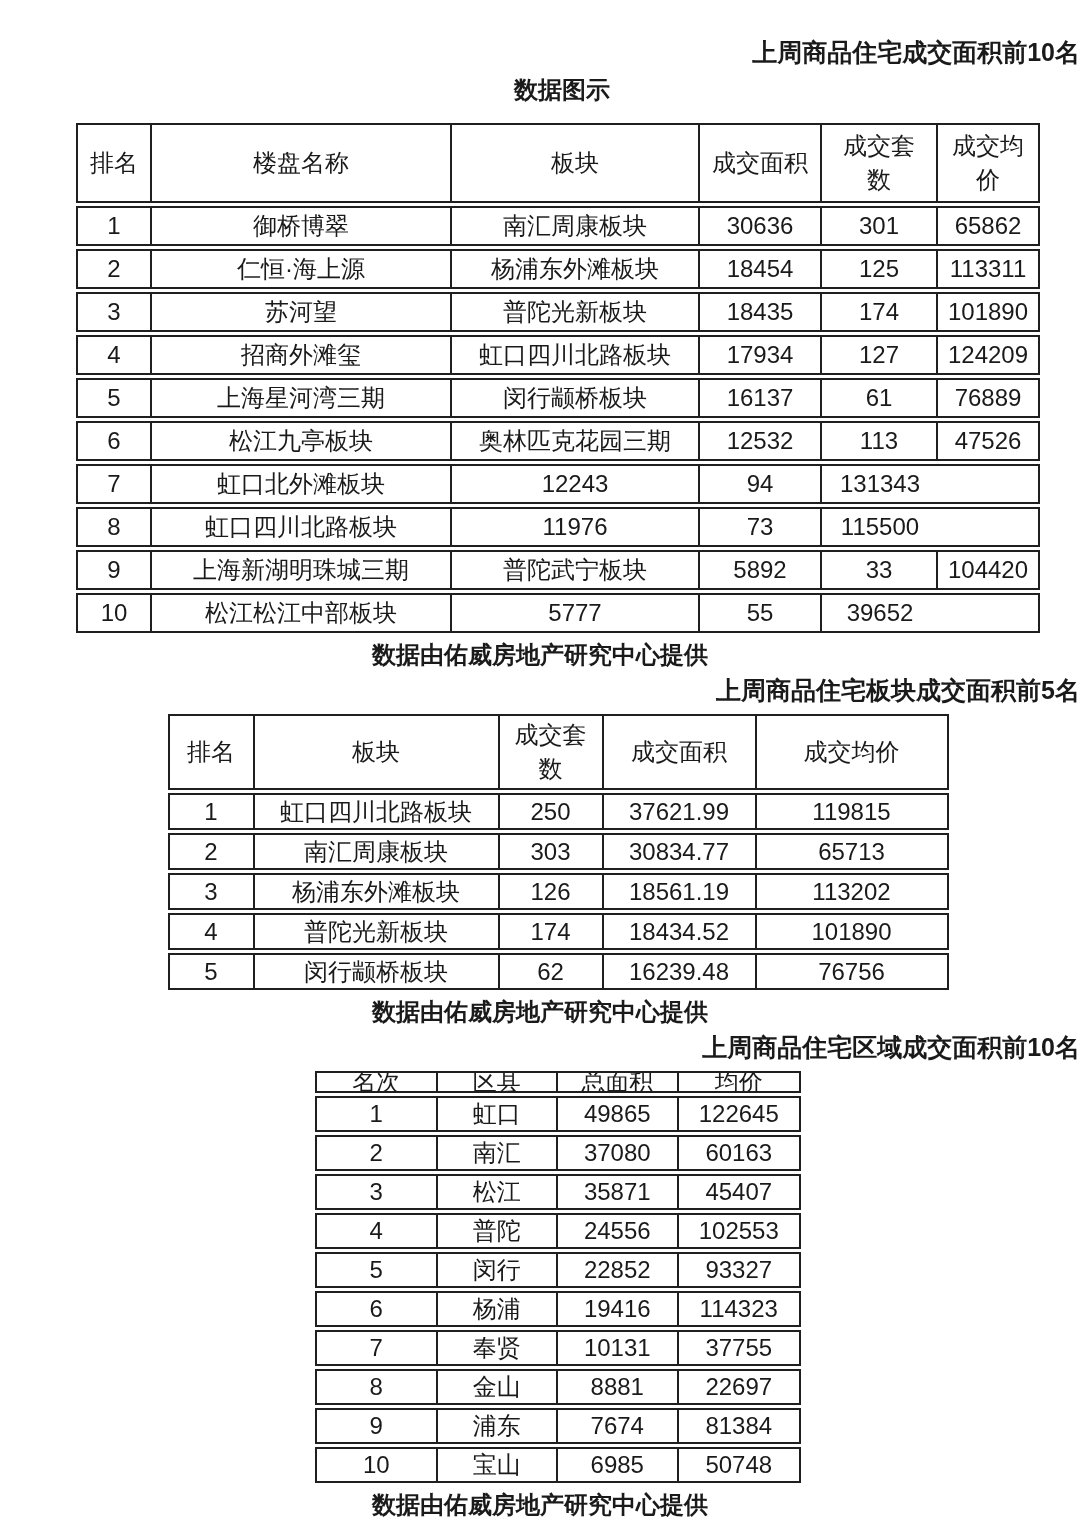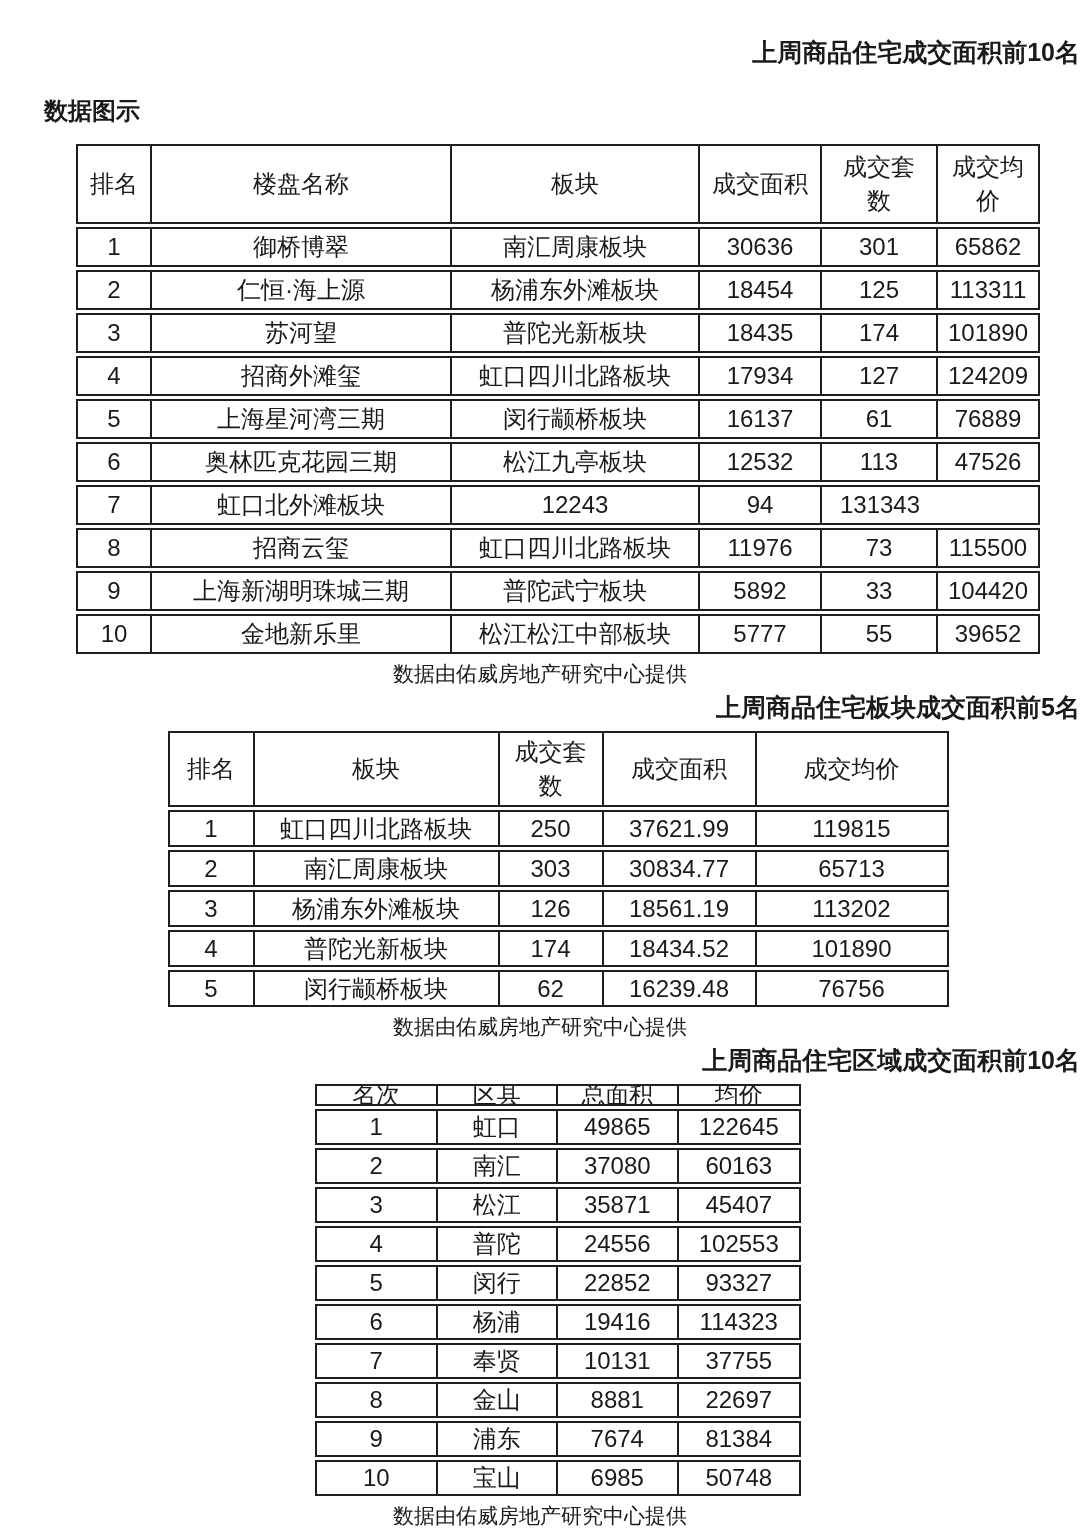--- a/index.html
+++ b/index.html
@@ -19,29 +19,30 @@
     overflow: hidden;
     padding-top: 36px;
   }
   .title {
     text-align: right;
     font-size: 25px;
     font-weight: 700;
     line-height: 1.35;
   }
   .sub-label {
-    margin: 25px 0 0 44px;
+    margin: 4px 0 0 44px;
     font-size: 24px;
     font-weight: 700;
     line-height: 1.3;
+    text-align: center;
   }
   .source-note {
     text-align: center;
-    font-size: 21px;
-    font-weight: 400;
+    font-size: 24px;
+    font-weight: 700;
     line-height: 1.3;
     margin-top: 6px;
   }
   .title-2 { margin-top: 4px; }
   .table { margin-left: auto; margin-right: auto; padding-left: 36px; }
   .t1 { width: 1000px; margin-top: 18px; }
   .t2 { width: 817px; margin-top: 6px; }
   .t3 { width: 522px; margin-top: 6px; }
   .trow {
     display: grid;
@@ -132,52 +133,50 @@
       <div class="trow drow">
         <div class="tcell">5</div>
         <div class="tcell">上海星河湾三期</div>
         <div class="tcell">闵行颛桥板块</div>
         <div class="tcell">16137</div>
         <div class="tcell">61</div>
         <div class="tcell">76889</div>
       </div>
       <div class="trow drow">
         <div class="tcell">6</div>
+        <div class="tcell">松江九亭板块</div>
         <div class="tcell">奥林匹克花园三期</div>
-        <div class="tcell">松江九亭板块</div>
         <div class="tcell">12532</div>
         <div class="tcell">113</div>
         <div class="tcell">47526</div>
       </div>
       <div class="trow drow">
         <div class="tcell">7</div>
         <div class="tcell">虹口北外滩板块</div>
         <div class="tcell">12243</div>
         <div class="tcell">94</div>
         <div class="tcell">131343</div>
       </div>
       <div class="trow drow">
         <div class="tcell">8</div>
-        <div class="tcell">招商云玺</div>
         <div class="tcell">虹口四川北路板块</div>
         <div class="tcell">11976</div>
         <div class="tcell">73</div>
         <div class="tcell">115500</div>
       </div>
       <div class="trow drow">
         <div class="tcell">9</div>
         <div class="tcell">上海新湖明珠城三期</div>
         <div class="tcell">普陀武宁板块</div>
         <div class="tcell">5892</div>
         <div class="tcell">33</div>
         <div class="tcell">104420</div>
       </div>
       <div class="trow drow">
         <div class="tcell">10</div>
-        <div class="tcell">金地新乐里</div>
         <div class="tcell">松江松江中部板块</div>
         <div class="tcell">5777</div>
         <div class="tcell">55</div>
         <div class="tcell">39652</div>
       </div>
     </div>
 
   <div class="source-note">数据由佑威房地产研究中心提供</div>
 
   <div class="title title-2">上周商品住宅板块成交面积前5名</div>

